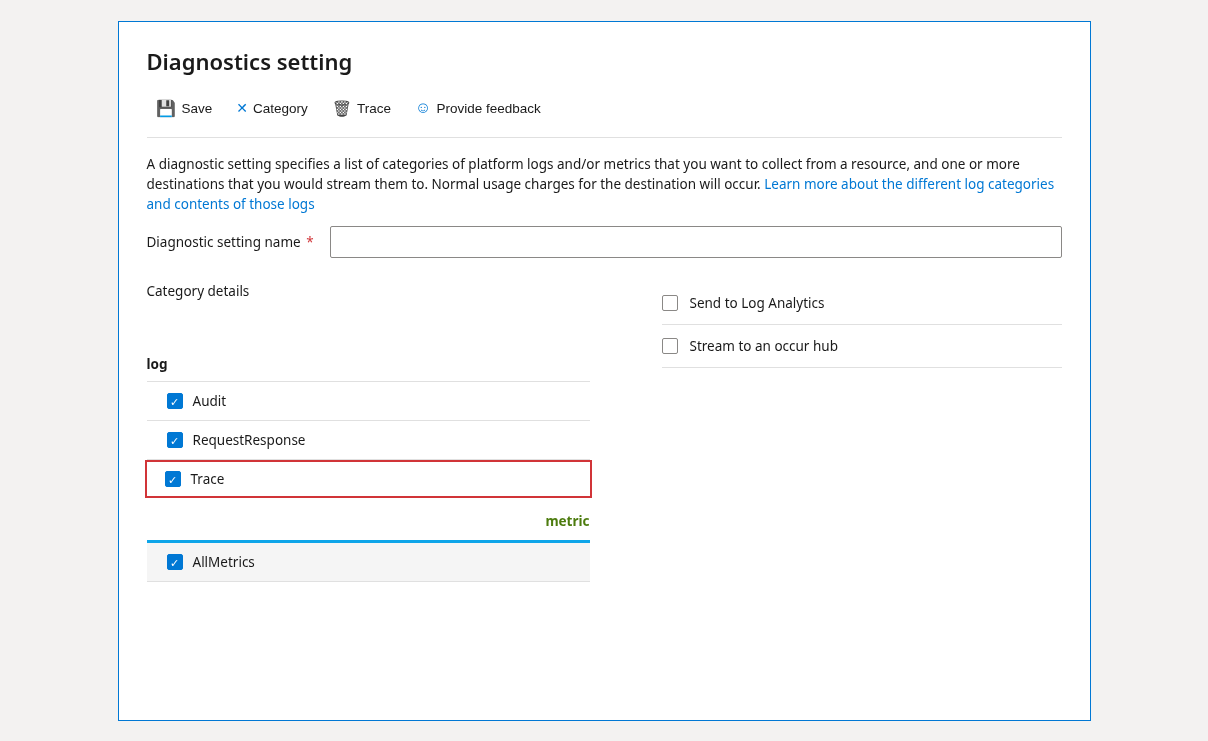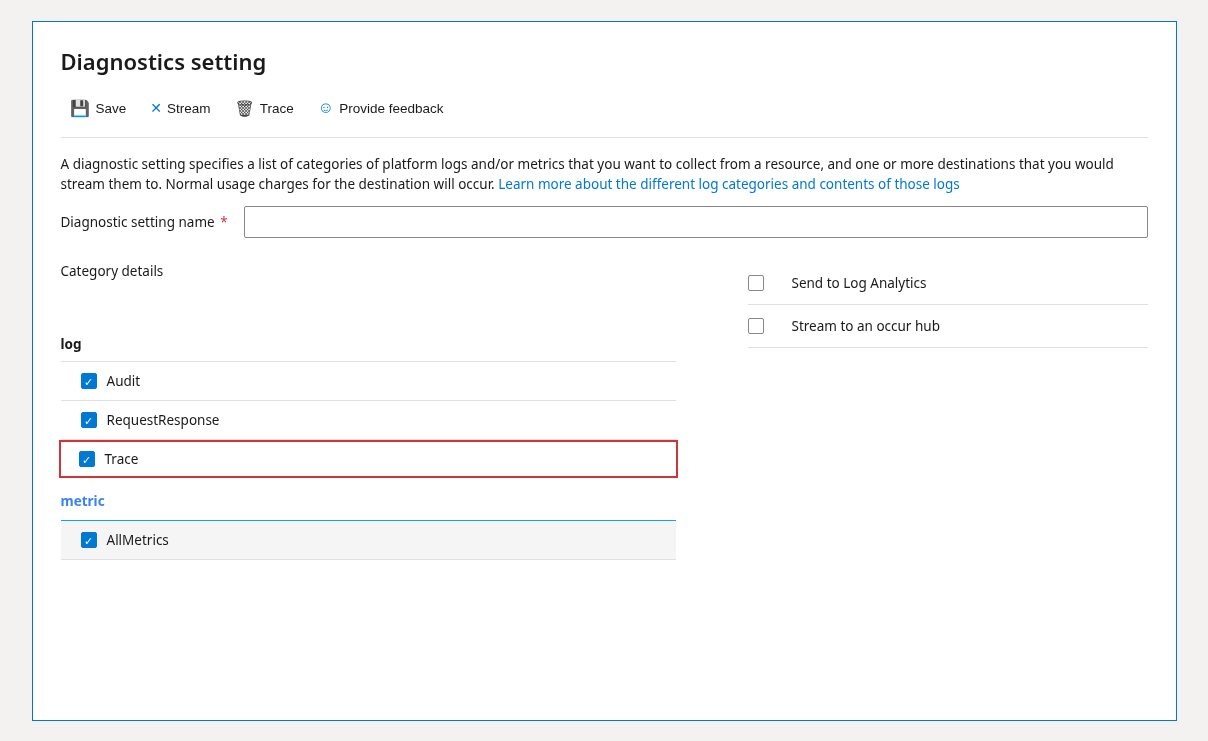--- a/index.html
+++ b/index.html
@@ -8,21 +8,21 @@
       background: #f3f2f1;
       display: flex;
       justify-content: center;
       align-items: center;
       min-height: 100vh;
       padding: 20px;
     }
     .page-container {
       background: white;
       border: 1.5px solid #0078d4;
-      width: 1145px;
+      width: 973px;
       min-height: 700px;
       padding: 24px 28px;
     }
     .page-title {
       font-size: 22px;
       font-weight: 600;
       color: #1a1a1a;
       margin-bottom: 18px;
     }
     .toolbar {
@@ -160,46 +160,46 @@
       height: 16px;
       background: white;
       border: 1px solid #8a8886;
       border-radius: 2px;
       flex-shrink: 0;
       cursor: pointer;
     }
     .dest-label {
       font-size: 13.5px;
       color: #1a1a1a;
-      margin-left: 16px;
     }
     .metric-group-header {
       font-size: 13.5px;
       font-weight: 700;
-      color: #3b82f6;
+      color: #4d7c0f;
       padding: 10px 0;
-      border-bottom: 1px solid #0ea5e9;
+      border-bottom: 3px solid #0ea5e9;
       margin-top: 4px;
+      text-align: right;
     }
   </style>
 </head>
 <body>
 
 <div class="page-container">
 
   <h1 class="page-title">Diagnostics setting</h1>
 
   <div class="toolbar">
     <button class="toolbar-btn">
       <span class="icon">💾</span>
       <span>Save</span>
     </button>
     <button class="toolbar-btn">
       <span class="icon" style="color:#0078d4; font-size:14px;">✕</span>
-      <span>Stream</span>
+      <span>Category</span>
     </button>
     <button class="toolbar-btn">
       <span class="icon">🗑</span>
       <span>Trace</span>
     </button>
     <button class="toolbar-btn feedback">
       <span class="icon" style="color:#0078d4;">☺</span>
       <span>Provide feedback</span>
     </button>
   </div>

